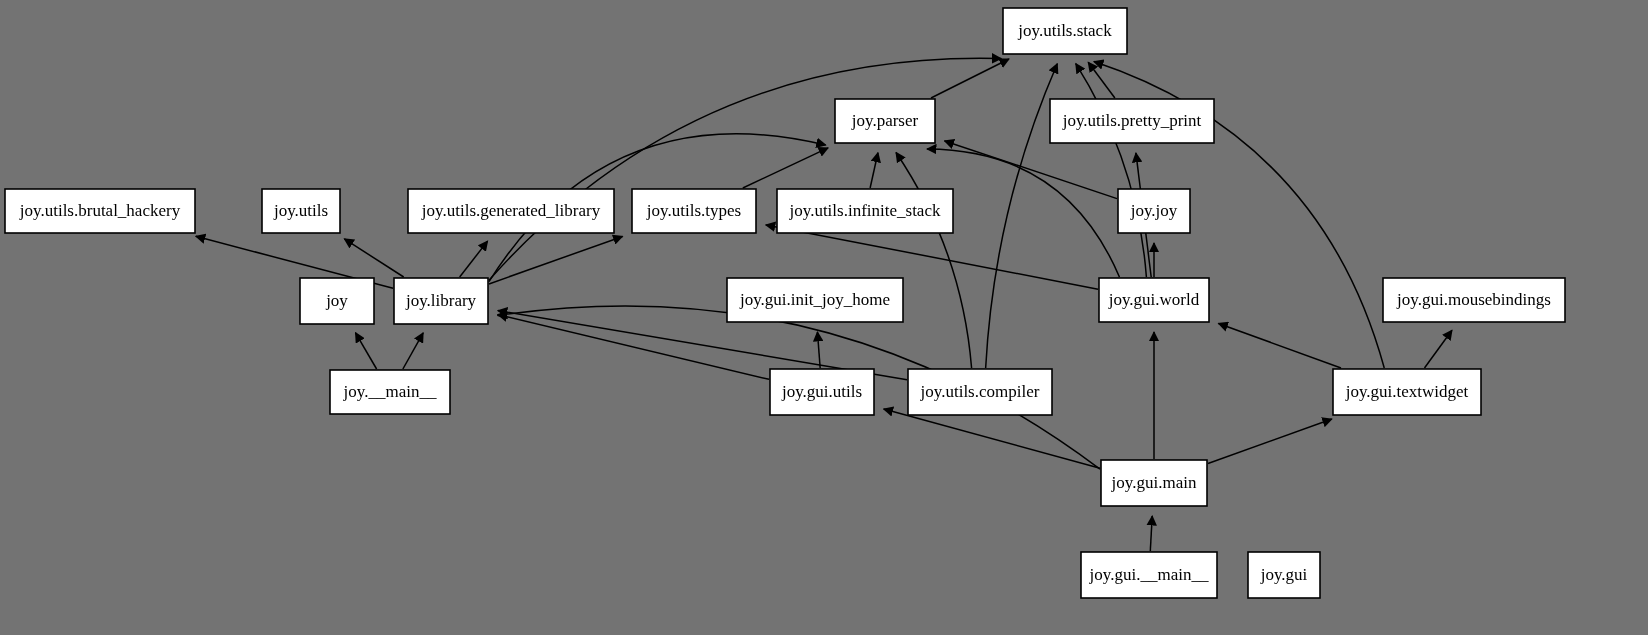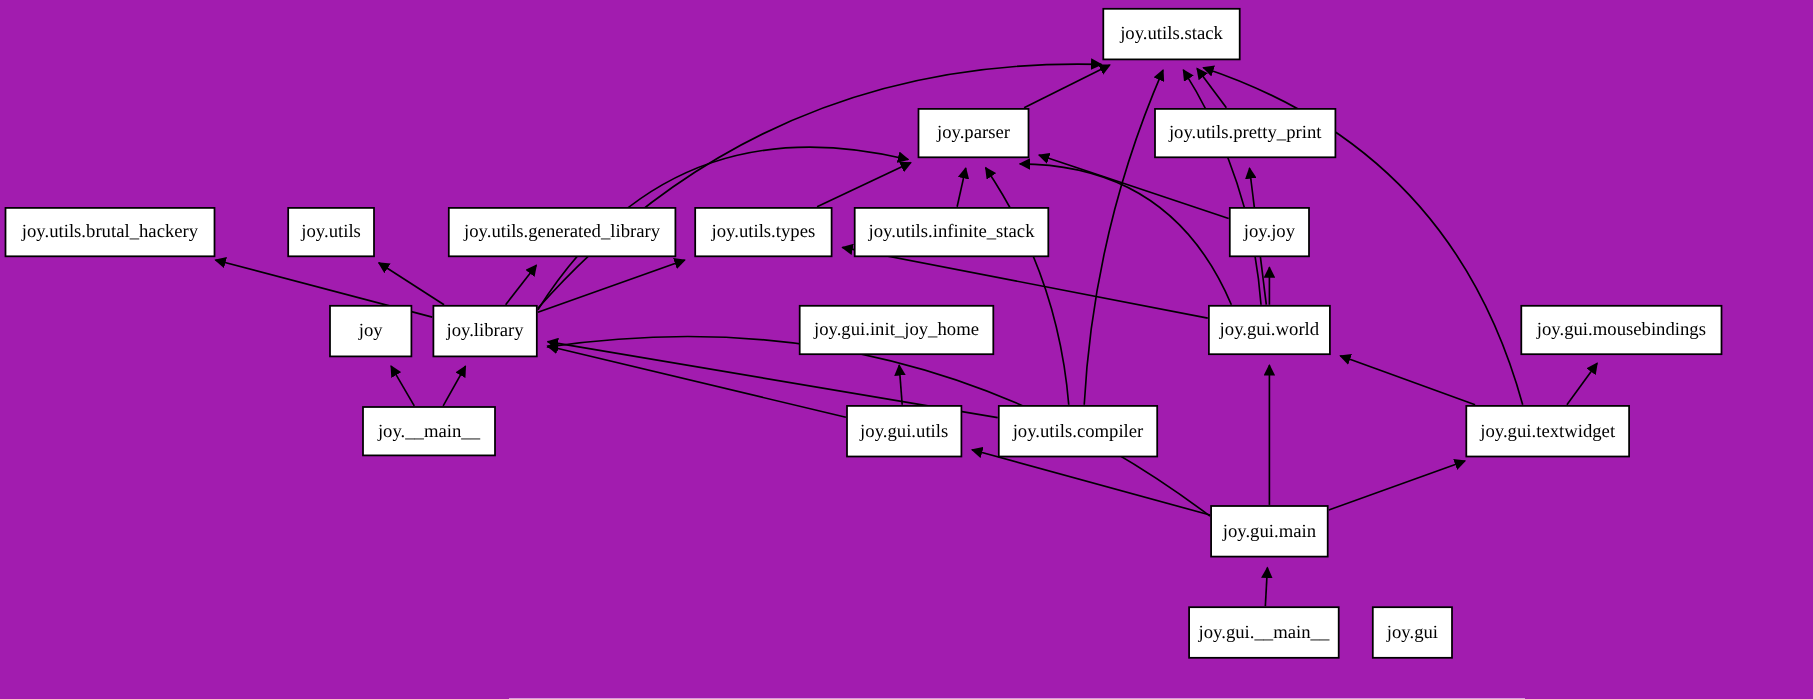--- a/index.html
+++ b/index.html
@@ -4,21 +4,21 @@
 <style>
   html, body {
     margin: 0;
     padding: 0;
     background: #ffffff;
   }
   #graph-root {
     position: relative;
     width: 1648px;
     height: 635px;
-    background: #a21caf;
+    background: #737373;
     font-family: "Liberation Serif", "DejaVu Serif", serif;
     overflow: hidden;
   }
   svg#graph-canvas {
     position: absolute;
     left: 0;
     top: 0;
     width: 1648px;
     height: 635px;
   }

